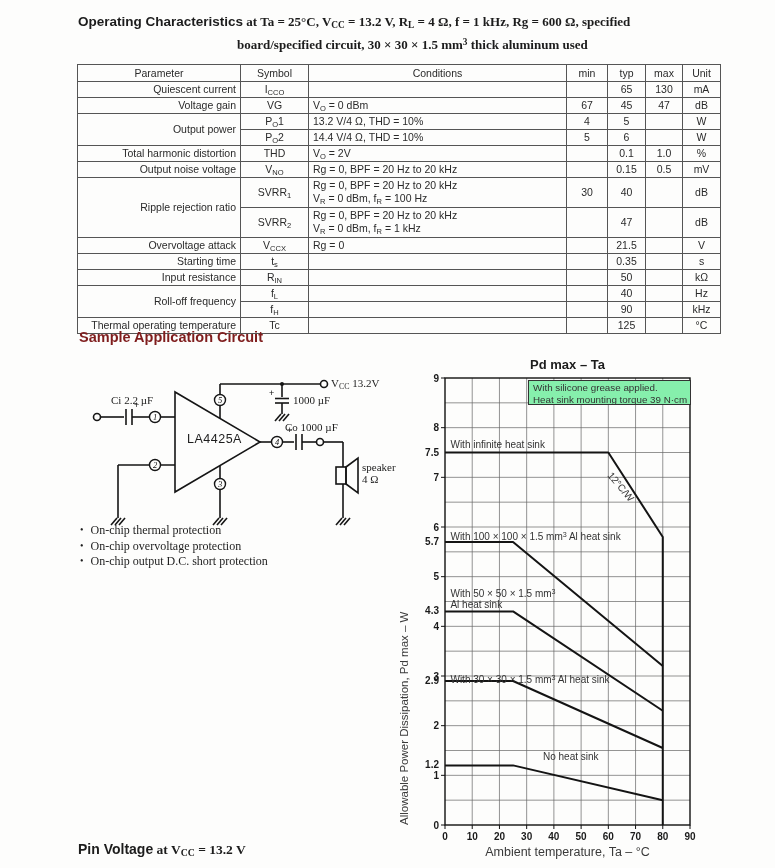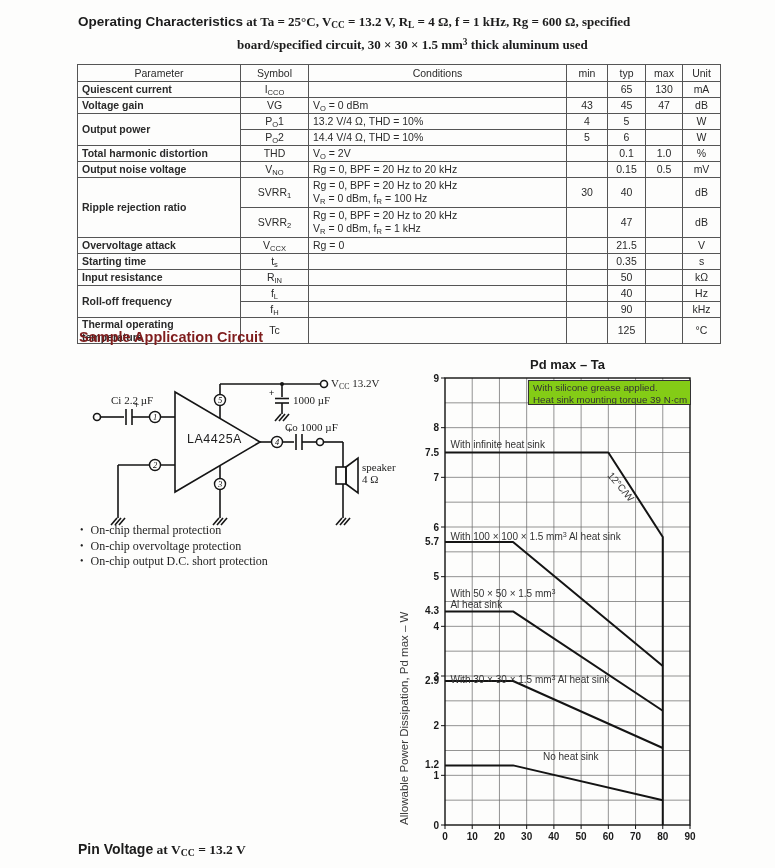--- a/index.html
+++ b/index.html
@@ -15,21 +15,21 @@
   .t-line2{display:block;margin-left:159px;font-family:"Liberation Serif",serif;
            font-weight:bold;font-size:13px;}
 
   
   table.spec{position:absolute;left:77px;top:64px;border-collapse:collapse;table-layout:fixed;
              font-size:10.5px;color:#2a2a2a;border-radius:27px;}
   table.spec th,table.spec td{border:1px solid #555;padding:0 4px;line-height:1.2;
              overflow:hidden;white-space:pre-line;}
   table.spec th{font-weight:normal;text-align:center;height:16px;}
   table.spec td{height:15px;}
-  td.c-param{text-align:left;font-weight:bold;}
+  td.c-param{text-align:right;}
   td.c-sym,td.c-num,td.c-unit{text-align:center;}
   td.c-cond{text-align:left;}
 
   
   .sec-heading{position:absolute;font-weight:bold;font-size:14.5px;color:#7f1d1d;}
   #sec-circuit{left:79px;top:329px;}
   .footer-line{position:absolute;left:78px;top:840px;color:#1c1c1c;}
   .footer-line .t-lead{font-size:14px;}
   .footer-line .t-rest{font-size:13.5px;}
 
@@ -42,21 +42,21 @@
 
   .features{position:absolute;left:80px;top:523px;margin:0;padding:0;list-style:none;
             font-family:"Liberation Serif",serif;font-size:12px;line-height:15.5px;color:#1d1d1d;}
   .features li::before{content:"\2022";margin-right:7px;font-size:10px;position:relative;top:-1px;}
 
   
   .chart{position:absolute;left:395px;top:355px;width:380px;height:513px;}
   .chart-title{position:absolute;left:50px;top:2px;width:245px;text-align:center;
                font-weight:bold;font-size:13px;color:#1c1c1c;}
   .chart-note{position:absolute;left:133px;top:25px;width:157px;height:22px;border:1px solid #333;
-              background:#84cc16;font-size:9.8px;line-height:11.5px;padding:1px 0 0 4px;
+              background:#86efac;font-size:9.8px;line-height:11.5px;padding:1px 0 0 4px;
               color:#333;white-space:pre-line;}
   .xaxis-title{position:absolute;left:50px;top:490px;width:245px;text-align:center;
                font-size:12.5px;color:#3a3a3a;}
   .yaxis-title{position:absolute;left:3px;top:23px;height:447px;display:flex;align-items:center;
                writing-mode:vertical-rl;transform:rotate(180deg);font-size:11.5px;color:#3a3a3a;}
   .curve-label{position:absolute;font-size:10px;color:#333;white-space:pre-line;line-height:11.5px;}
   .slope-label{position:absolute;font-size:10px;color:#333;transform-origin:0 0;}
   .chart svg .grid{stroke:#666;stroke-width:0.7;}
   .chart svg .frame{fill:none;stroke:#111;stroke-width:1.4;}
   .chart svg .tick{stroke:#111;stroke-width:1;}
@@ -107,21 +107,21 @@
       <td class="c-cond"></td>
       <td class="c-num"></td>
       <td class="c-num">65</td>
       <td class="c-num">130</td>
       <td class="c-unit">mA</td>
     </tr>
     <tr>
       <td class="c-param">Voltage gain</td>
       <td class="c-sym">VG</td>
       <td class="c-cond">V<sub>O</sub> = 0 dBm</td>
-      <td class="c-num">43</td>
+      <td class="c-num">67</td>
       <td class="c-num">45</td>
       <td class="c-num">47</td>
       <td class="c-unit">dB</td>
     </tr>
     <tr>
       <td class="c-param" rowspan="2">Output power</td>
       <td class="c-sym">P<sub>O</sub>1</td>
       <td class="c-cond">13.2 V/4 Ω, THD = 10%</td>
       <td class="c-num">4</td>
       <td class="c-num">5</td>
@@ -397,20 +397,21 @@
         <text x="44" y="328.9666666666667" text-anchor="end">2.9</text>
         <text x="44" y="413.40000000000003" text-anchor="end">1.2</text>
         <polyline points="50,97.49999999999999 213.33333333333331,97.49999999999999 267.77777777777777,181.93333333333337 267.77777777777777,470" class="curve"></polyline>
         <polyline points="50,186.9 118.05555555555556,186.9 267.77777777777777,311.06666666666666" class="curve"></polyline>
         <polyline points="50,256.43333333333334 118.05555555555556,256.43333333333334 267.77777777777777,355.76666666666665" class="curve"></polyline>
         <polyline points="50,325.9666666666667 118.05555555555556,325.9666666666667 267.77777777777777,393.01666666666665" class="curve"></polyline>
         <polyline points="50,410.40000000000003 118.05555555555556,410.40000000000003 267.77777777777777,445.16666666666663" class="curve"></polyline>
       </svg>
     <div class="chart-note">With silicone grease applied.
 Heat sink mounting torque 39 N·cm</div>
+    <div class="xaxis-title">Ambient temperature, Ta – °C</div>
     <div class="yaxis-title">Allowable Power Dissipation, Pd max – W</div>
   <div class="curve-label" style="left: 55.4444px; top: 83.5933px;">With infinite heat sink</div><div class="curve-label" style="left: 55.4444px; top: 174.483px;">With 100 × 100 × 1.5 mm<sup>3</sup> Al heat sink</div><div class="curve-label" style="left: 55.4444px; top: 230.607px;">With 50 × 50 × 1.5 mm<sup>3</sup>
 Al heat sink</div><div class="curve-label" style="left: 55.4444px; top: 317.027px;">With 30 × 30 × 1.5 mm<sup>3</sup> Al heat sink</div><div class="curve-label" style="left: 148px; top: 395.5px;">No heat sink</div><div class="slope-label" style="left: 218.778px; top: 114.883px; transform: rotate(50deg);">12°C/W</div></div>
 
   <div class="footer-line">
     <span class="t-lead">Pin Voltage</span><span class="t-rest"> at V<sub>CC</sub> = 13.2 V</span>
   </div>
 
 </div>
 

